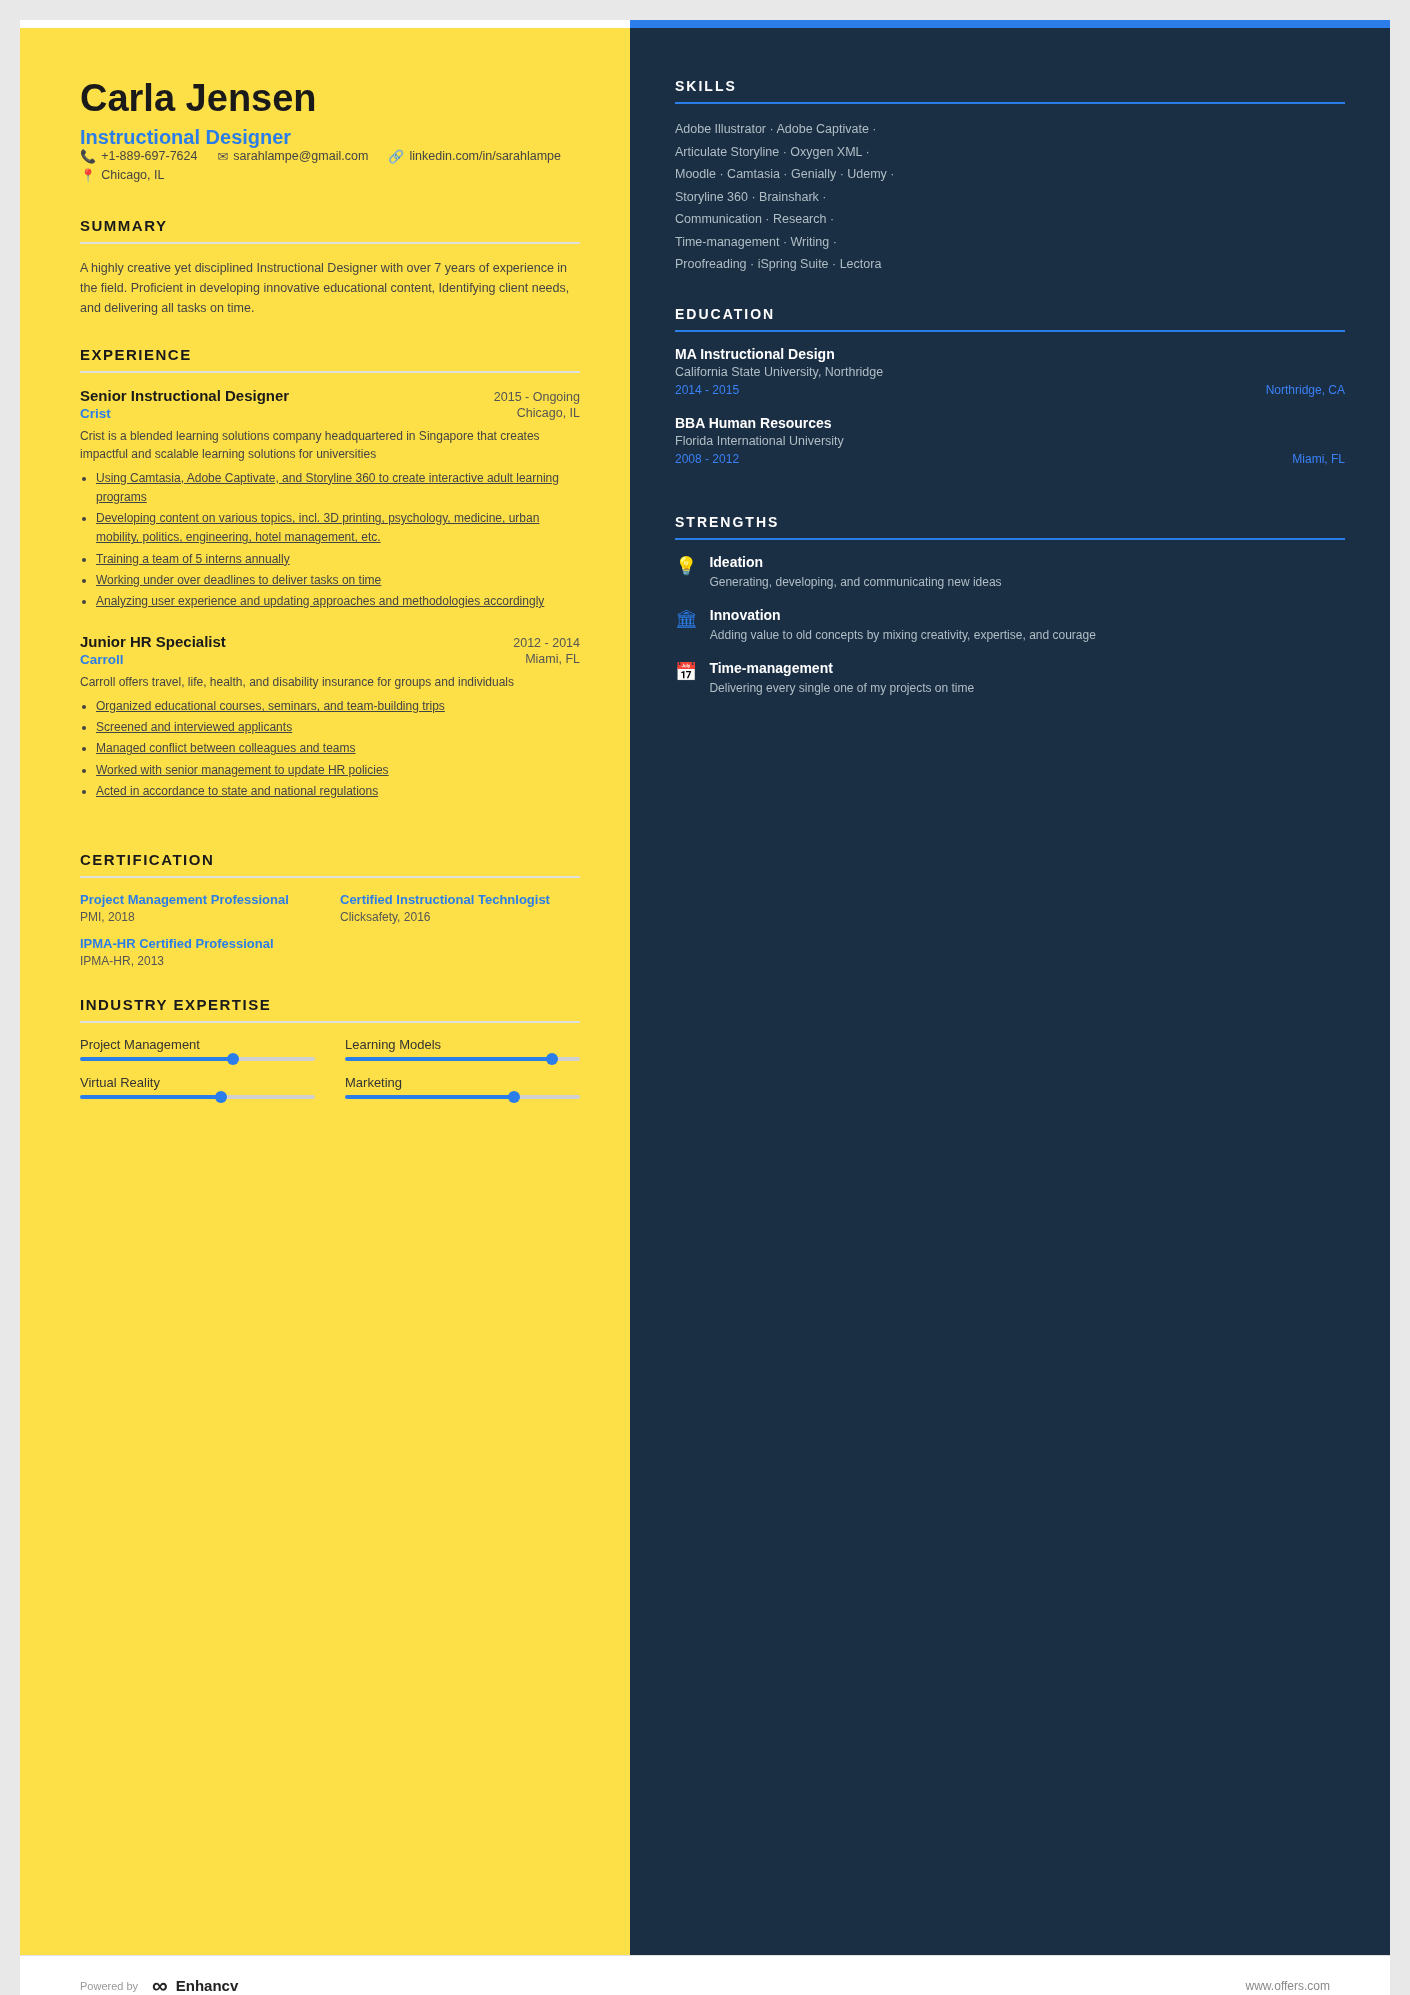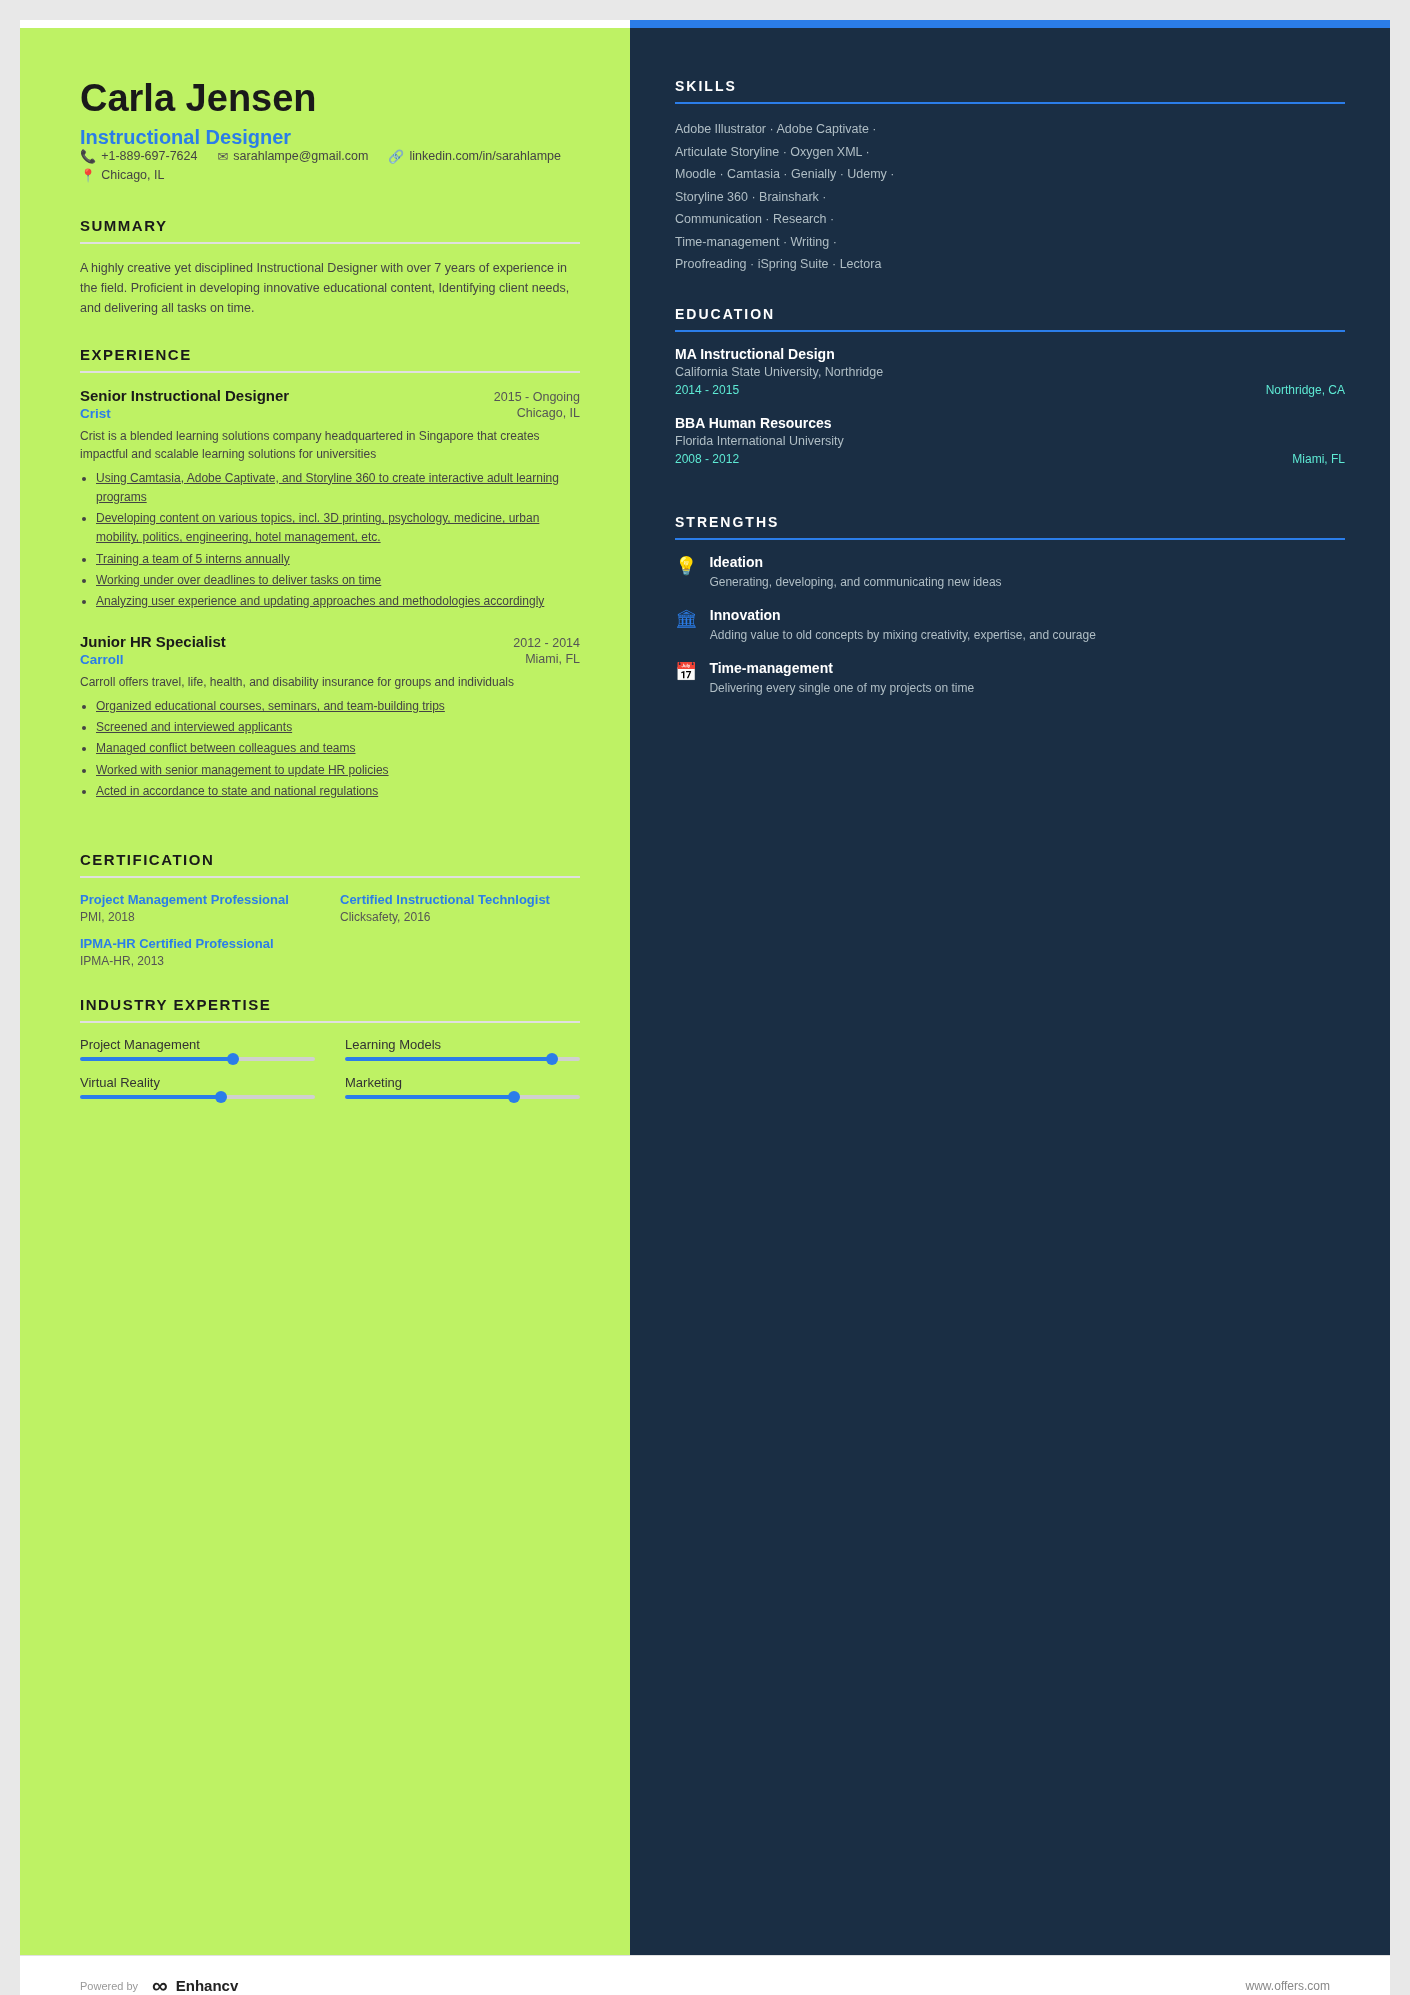--- a/index.html
+++ b/index.html
@@ -20,21 +20,21 @@
     }
     .resume-page {
       display: flex;
       flex: 1;
       min-height: 1920px;
     }
     
     .left-col {
       flex: 0 0 610px;
       width: 610px;
-      background: #bef264;
+      background: #fde047;
       padding: 50px 50px 40px 60px;
       display: flex;
       flex-direction: column;
     }
     
     .right-col {
       flex: 1;
       background: #1a2e44;
       color: #cdd8e3;
       padding: 50px 45px 28px 45px;
@@ -236,21 +236,21 @@
     }
     .edu-school {
       font-size: 12.5px;
       color: #b0bec5;
       margin-bottom: 4px;
     }
     .edu-details {
       display: flex;
       justify-content: space-between;
       font-size: 12px;
-      color: #5eead4;
+      color: #3b82f6;
     }
     
     .strength-item {
       display: flex;
       gap: 12px;
       margin-bottom: 16px;
     }
     .strength-icon {
       font-size: 18px;
       color: #2b7de9;

